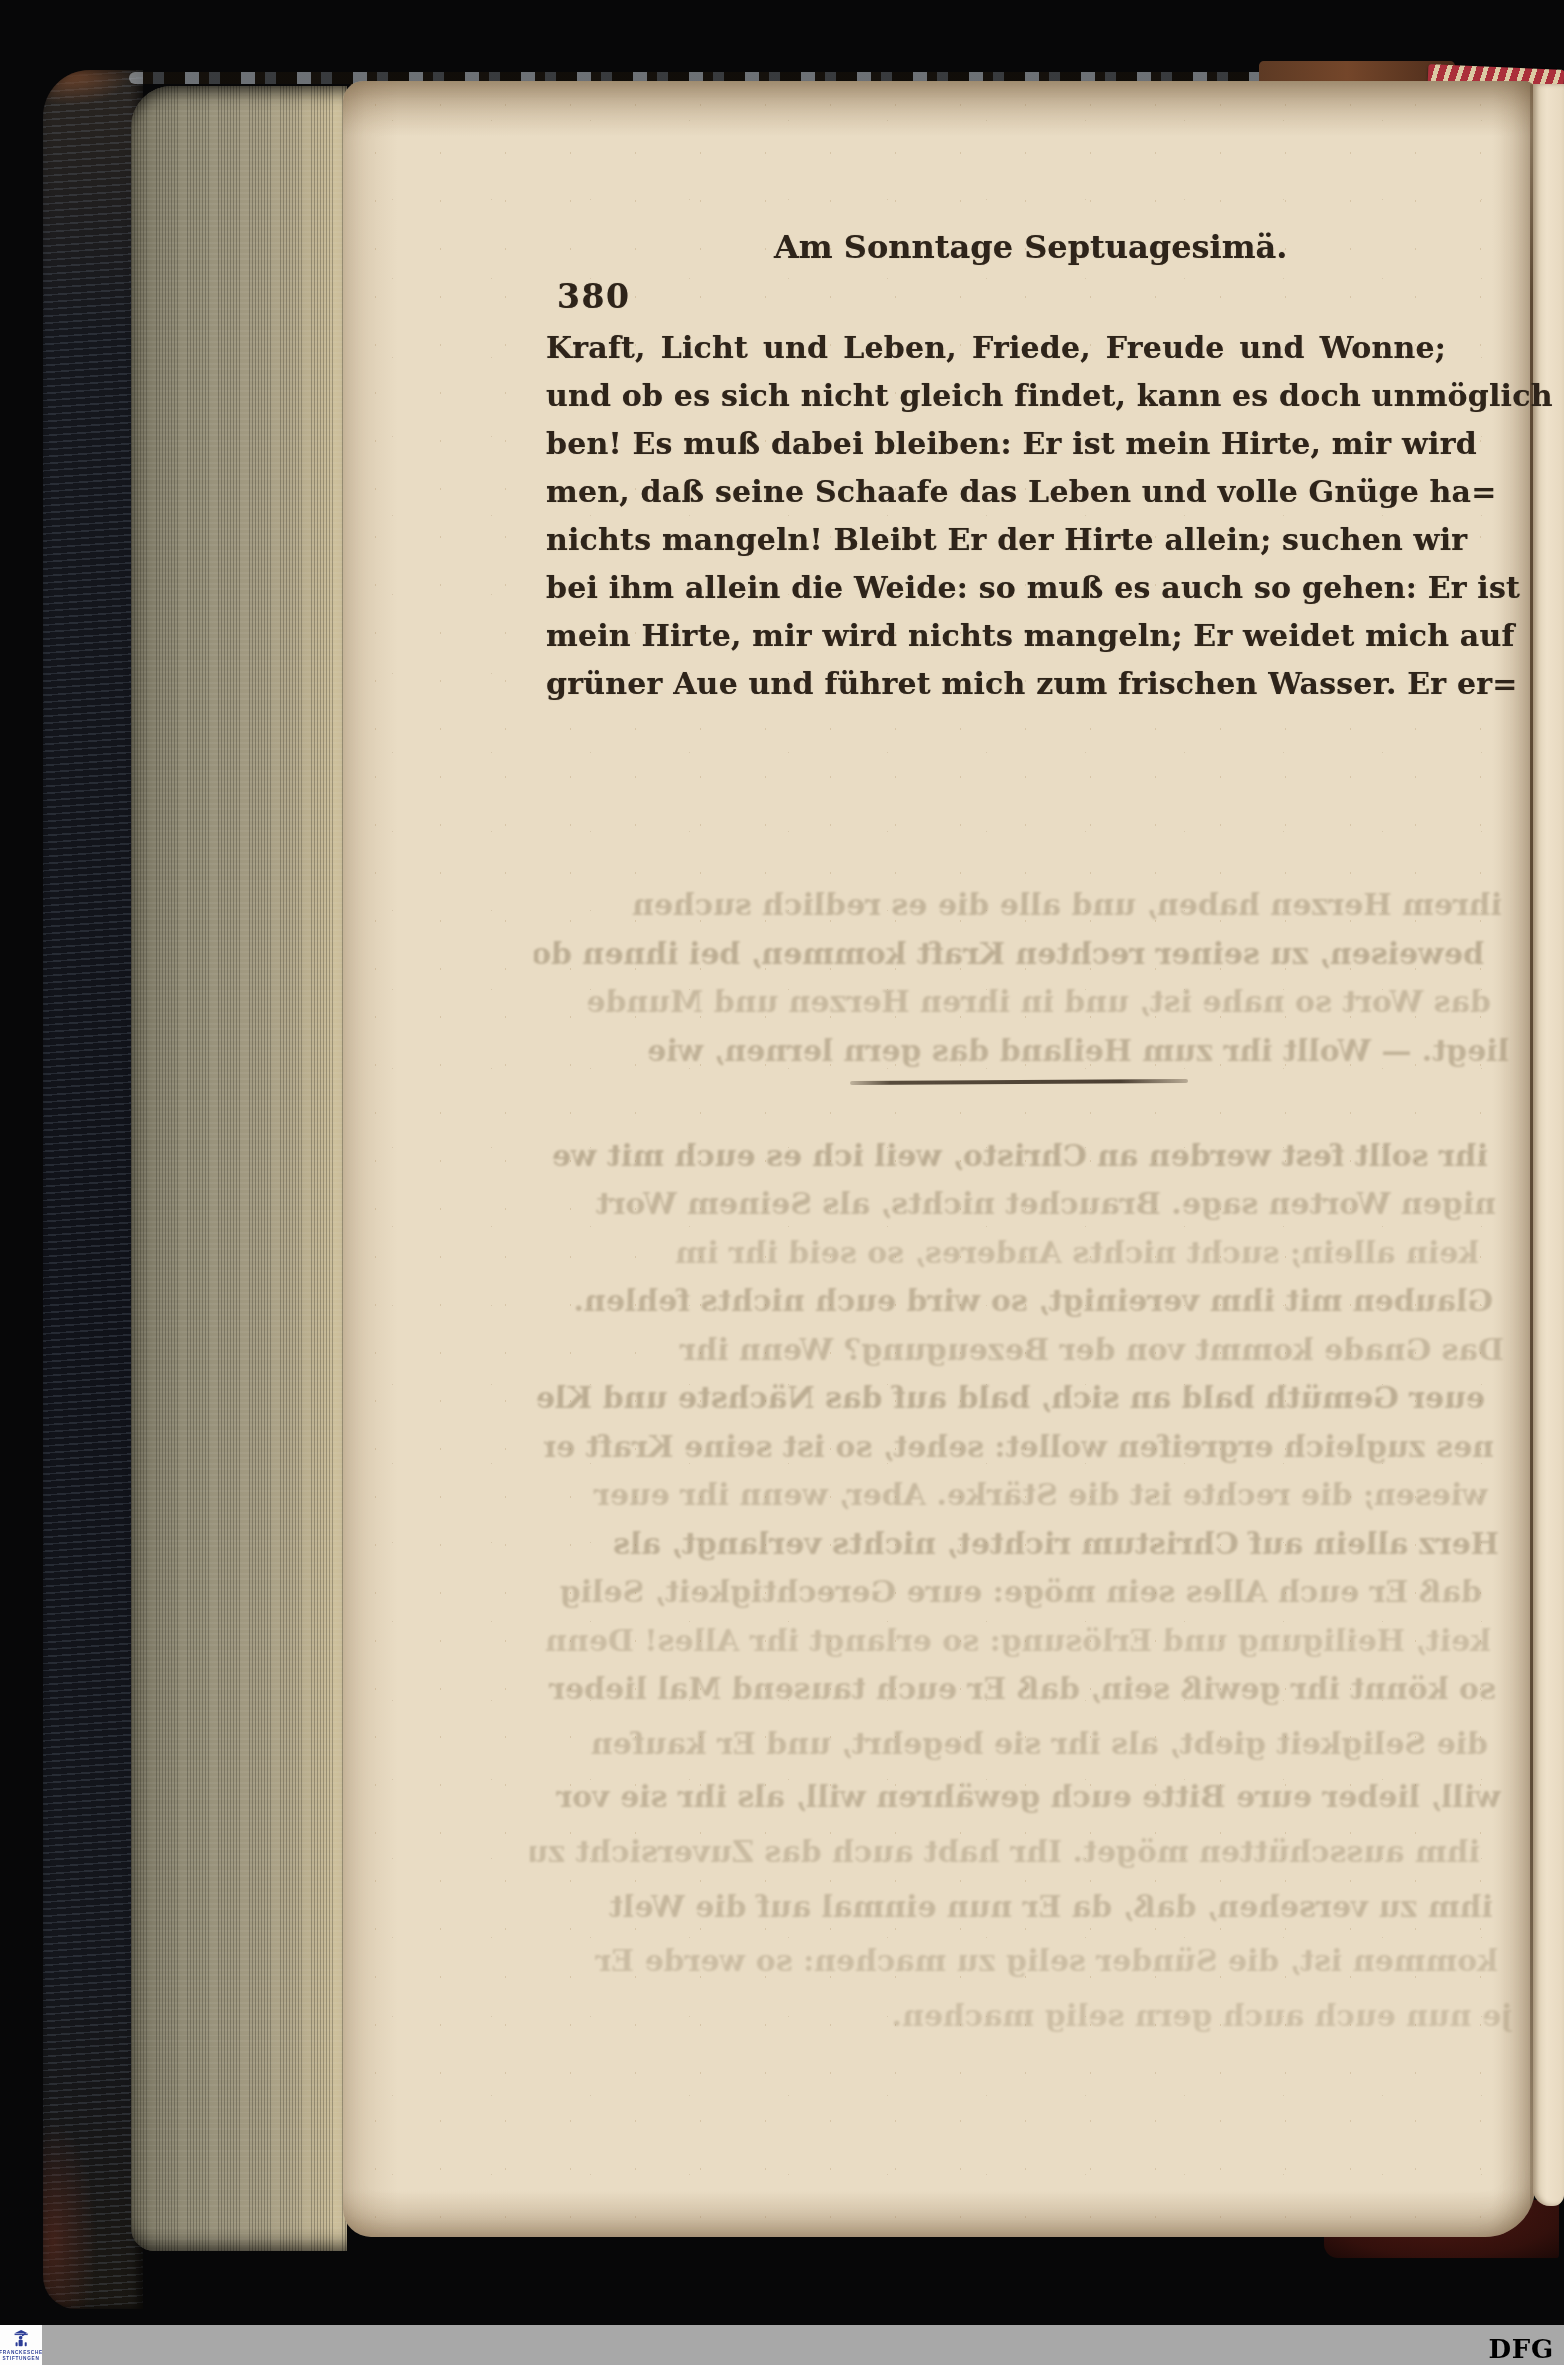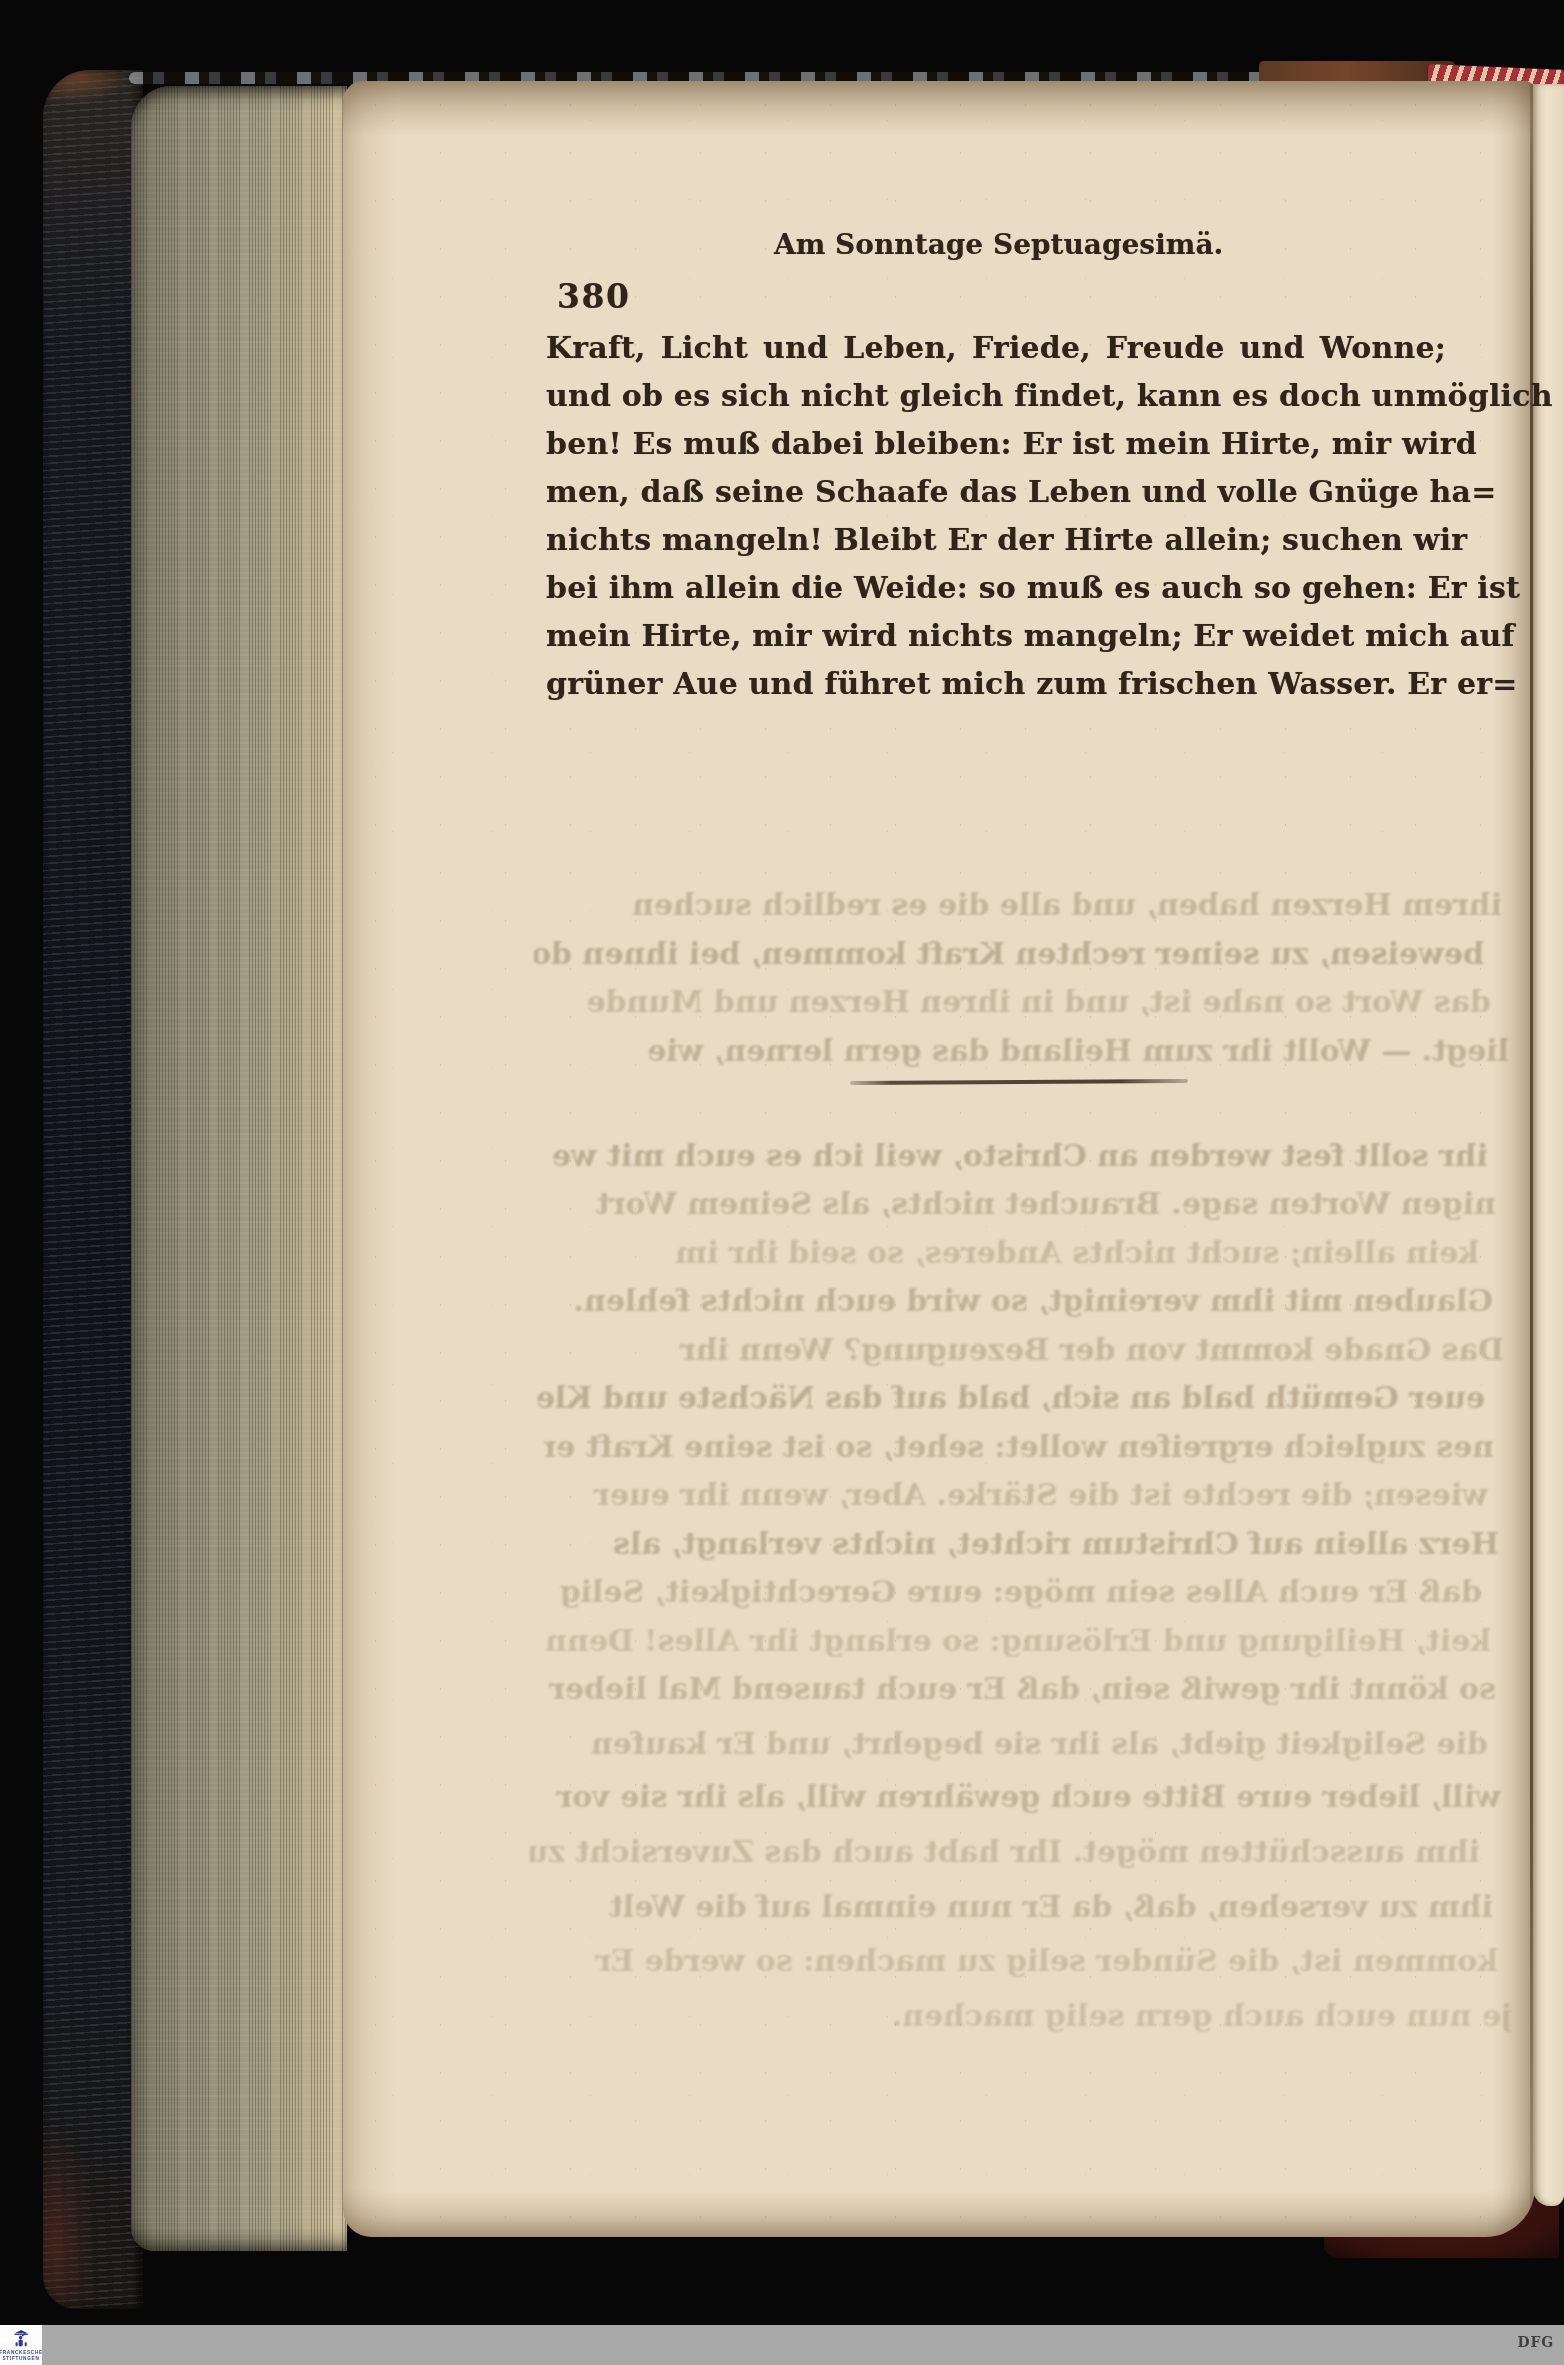--- a/index.html
+++ b/index.html
@@ -76,21 +76,21 @@
     background:linear-gradient(90deg,#d9cbb0,#eee1ca 45%,#e6d8bf);
     box-shadow:inset 3.1px 0 5.5px rgba(90,66,40,.4);
   }
   
   .print{color:#2e241a;text-shadow:0 0 0.8px rgba(46,36,26,.45);}
   .page-number{
     position:absolute;left:557px;top:232px;font-size:33px;font-weight:700;letter-spacing:1.6px;margin-top:45px;
   }
   .running-header{
     position:absolute;left:774px;top:228px;width:462px;text-align:left;
-    font-size:28px;font-weight:700;letter-spacing:0px;white-space:nowrap;
+    font-size:32px;font-weight:700;letter-spacing:0px;white-space:nowrap;
   }
   .body-text{position:absolute;left:546px;top:324px;width:900px;}
   .body-line{
     font-size:30px;font-weight:700;line-height:48px;height:48px;white-space:nowrap;
     text-align:justify;text-align-last:justify;letter-spacing:0.2px;
   }
   .body-line.last{text-align-last:left;}
   
   .ghost-layer{position:absolute;left:0;top:0;width:1565px;height:2366px;pointer-events:none;}
   .ghost-line{
@@ -111,21 +111,21 @@
     position:absolute;left:0;top:0;width:42px;height:41px;background:#fdfdfd;
     display:flex;flex-direction:column;align-items:center;justify-content:center;gap:0.8px;
   }
   .logo-mark{width:20.3px;height:20.3px;display:block;}
   .logo-text{
     font-family:"Liberation Sans", sans-serif;font-size:4.7px;line-height:5.5px;font-weight:700;
     color:#2b3c96;letter-spacing:0.7px;text-align:center;white-space:nowrap;
   }
   .dfg-label{
     position:absolute;right:11px;top:8.6px;font-family:"DejaVu Serif", serif;
-    font-size:14px;font-weight:800;color:#404040;letter-spacing:0.8px;
+    font-size:26px;font-weight:800;color:#000000;letter-spacing:0.8px;
   }
 </style>
 </head>
 <body>
 
 <div class="leather-cover"></div>
 <div class="fore-edge"></div>
 <div class="top-edge-shine"></div>
 <div class="leather-top-right"></div>
 <div class="headband"></div>

